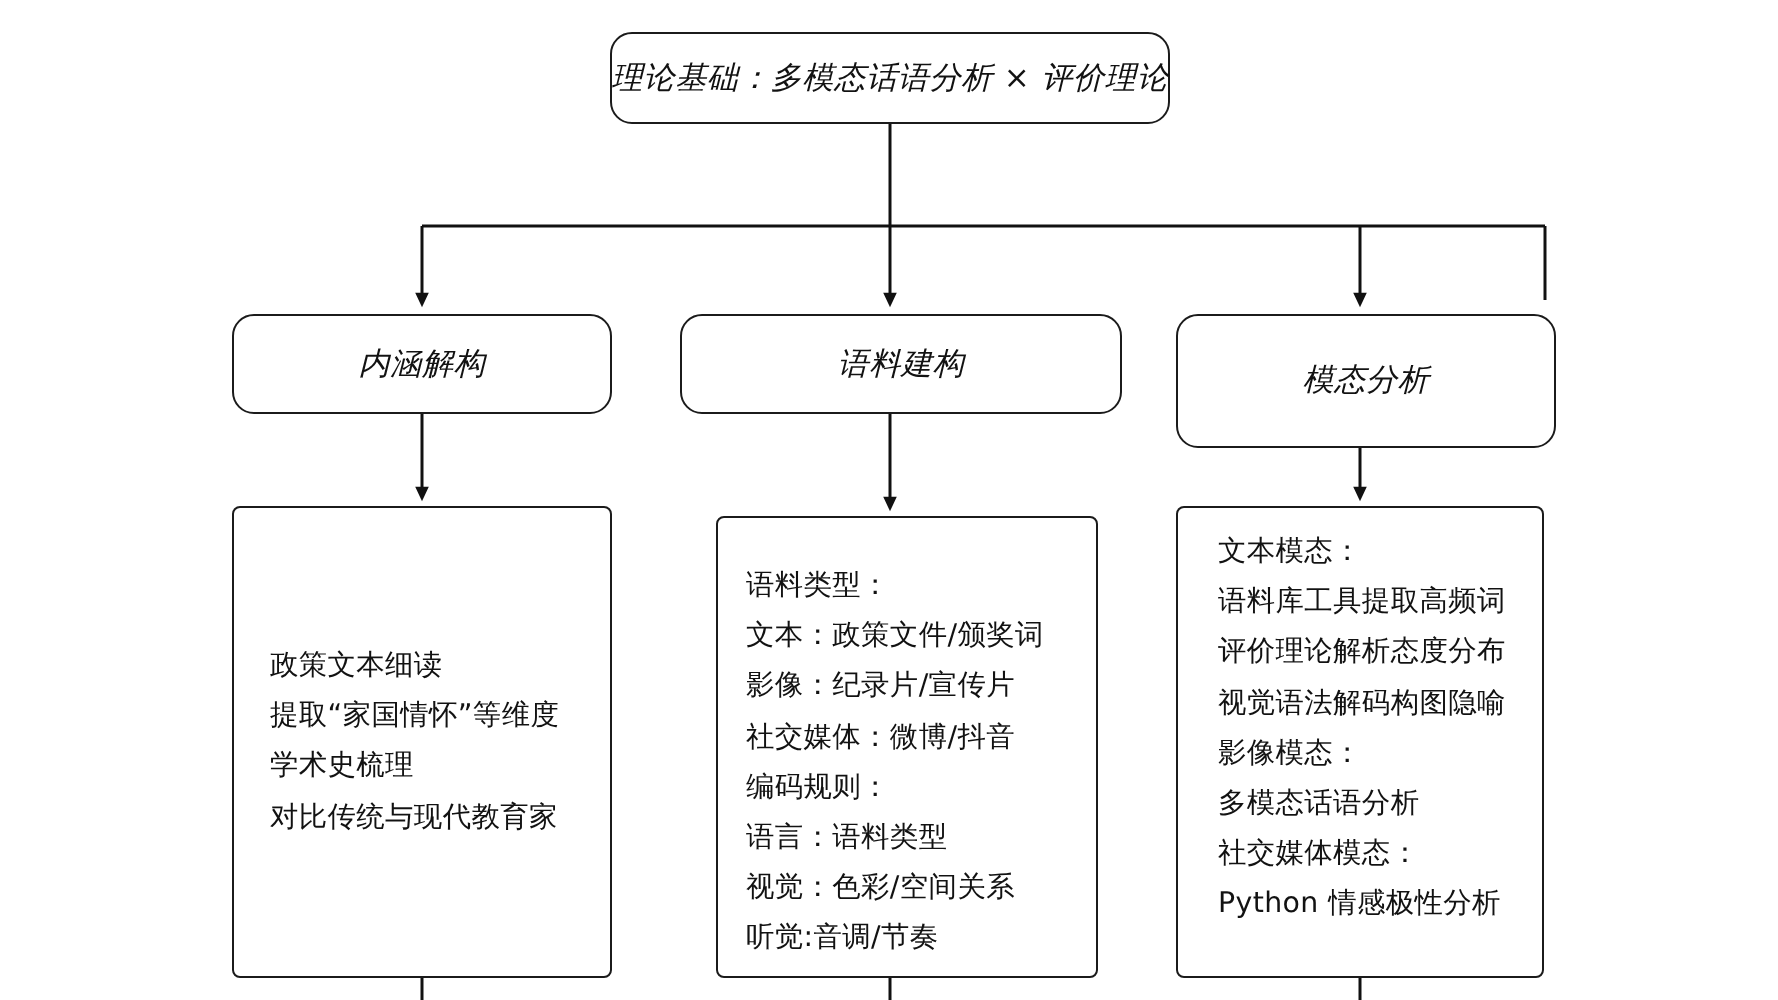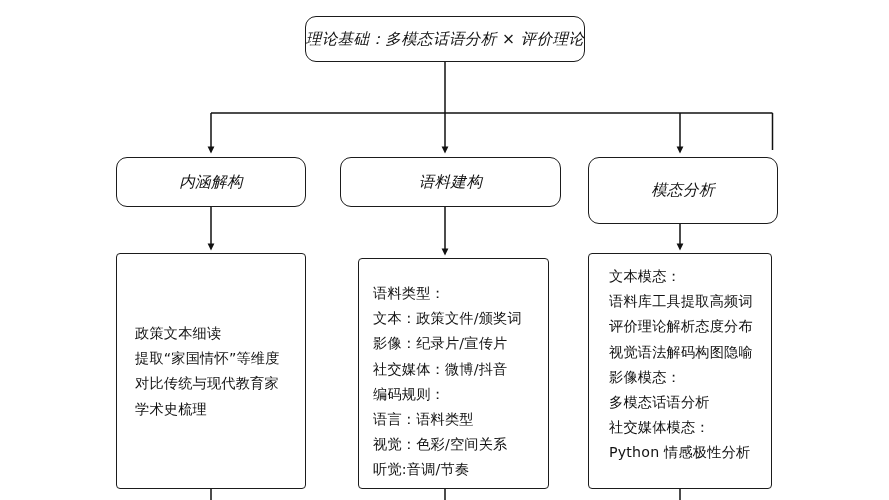--- a/index.html
+++ b/index.html
@@ -126,22 +126,22 @@
   </div>
 
   <div class="node rounded-sm center" id="node-modality" style="left:588px; top:157px; width:190px; height:67px;">
     <span class="node-label">模态分析</span>
   </div>
 
   <div class="node rounded-lg textblock" id="node-deconstruct-detail" style="left:116px; top:253px; width:190px; height:236px; padding-top:67px;">
     <ul class="detail-list">
         <li>政策文本细读</li>
         <li>提取“家国情怀”等维度</li>
+        <li>学术史梳理</li>
         <li>对比传统与现代教育家</li>
-        <li>学术史梳理</li>
       </ul>
   </div>
 
   <div class="node rounded-lg textblock" id="node-corpus-detail" style="left:358px; top:258px; width:191px; height:231px; padding-top:22px;">
     <ul class="detail-list">
         <li>语料类型：</li>
         <li>文本：政策文件/颁奖词</li>
         <li>影像：纪录片/宣传片</li>
         <li>社交媒体：微博/抖音</li>
         <li>编码规则：</li>

